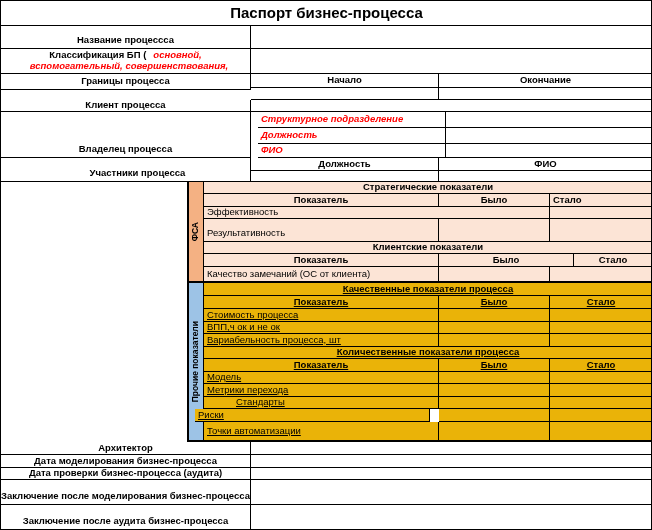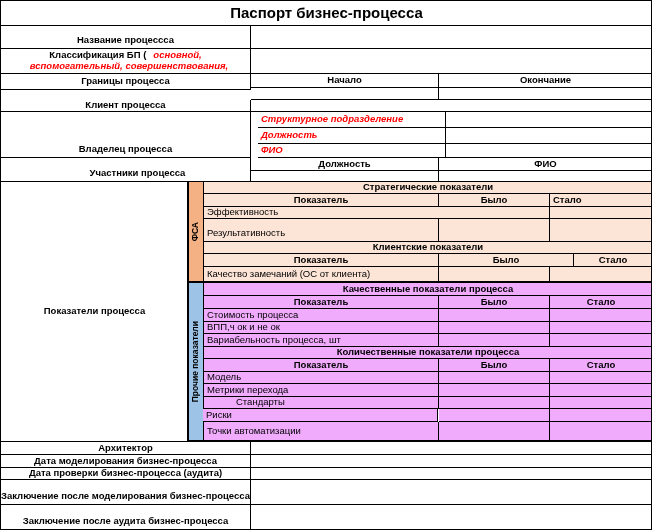--- a/index.html
+++ b/index.html
@@ -12,21 +12,21 @@
     position:absolute;box-sizing:border-box;
     border-right:1px solid #000;border-bottom:1px solid #000;
     display:flex;align-items:center;justify-content:center;
     font-size:9.5px;line-height:1.12;white-space:nowrap;
   }
   .b{font-weight:bold;}
   .vb{align-items:flex-end;padding-bottom:2px;}       
   .tl{justify-content:flex-start;padding-left:3px;text-align:left;}
   .red{color:#FF0000;font-weight:bold;font-style:italic;margin-left:7px;}
   .ob{background:#FCE4D6;}  
-  .bb{background:#f0abfc;}  
+  .bb{background:#eab308;text-decoration:underline;}  
   .otab{background:#F4B183;}
   .btab{background:#9DC3E6;}
   .rot{writing-mode:vertical-rl;transform:rotate(180deg);font-weight:bold;font-size:8.5px;white-space:nowrap;}
   .title{font-size:15px;font-weight:bold;}
   .line{position:absolute;background:#000;}
   .clswrap{text-align:center;width:100%;}
 </style>
 </head>
 <body>
 
@@ -61,21 +61,20 @@
   <div class="c" style="left:438px;top:127px;width:214px;height:16px;"></div>
   <div class="c red tl" style="left:250px;top:143px;width:188px;height:14px;">ФИО</div>
   <div class="c" style="left:438px;top:143px;width:214px;height:14px;"></div>
 
   <div class="c b vb" style="left:0;top:157px;width:250px;height:24px;padding-left:24px;">Участники процесса</div>
   <div class="c b" style="left:250px;top:157px;width:188px;height:13px;">Должность</div>
   <div class="c b" style="left:438px;top:157px;width:214px;height:13px;">ФИО</div>
   <div class="c" style="left:250px;top:170px;width:188px;height:11px;"></div>
   <div class="c" style="left:438px;top:170px;width:214px;height:11px;"></div>
 
-  <div class="c b" style="left:0;top:181px;width:188px;height:260px;">Показатели процесса</div>
 
   <div class="c otab" style="left:188px;top:181px;width:15px;height:101px;">
       <span class="rot">ФСА</span>
     </div>
   <div class="c btab" style="left:188px;top:282px;width:15px;height:159px;">
       <span class="rot">Прочие показатели</span>
     </div>
 
   <div class="c ob b" style="left:203px;top:181px;width:449px;height:12px;">Стратегические показатели</div>
   <div class="c ob b" style="left:203px;top:193px;width:235px;height:13px;">Показатель</div>
@@ -125,21 +124,21 @@
   <div class="c bb" style="left:549px;top:371px;width:103px;height:12px;"></div>
 
   <div class="c bb tl" style="left:203px;top:383px;width:235px;height:13px;">Метрики перехода</div>
   <div class="c bb" style="left:438px;top:383px;width:111px;height:13px;"></div>
   <div class="c bb" style="left:549px;top:383px;width:103px;height:13px;"></div>
 
   <div class="c bb tl" style="left:203px;top:396px;width:235px;height:12px;padding-left:32px;">Стандарты</div>
   <div class="c bb" style="left:438px;top:396px;width:111px;height:12px;"></div>
   <div class="c bb" style="left:549px;top:396px;width:103px;height:12px;"></div>
 
-  <div class="c bb tl" style="left:202px;top:408px;width:235px;height:13px;">Риски</div>
+  <div class="c bb tl" style="left:194px;top:408px;width:235px;height:13px;">Риски</div>
   <div class="c bb" style="left:438px;top:408px;width:111px;height:13px;"></div>
   <div class="c bb" style="left:549px;top:408px;width:103px;height:13px;"></div>
 
   <div class="c bb tl" style="left:203px;top:421px;width:235px;height:20px;">Точки автоматизации</div>
   <div class="c bb" style="left:438px;top:421px;width:111px;height:20px;"></div>
   <div class="c bb" style="left:549px;top:421px;width:103px;height:20px;"></div>
 
   <div class="c b" style="left:0;top:441px;width:250px;height:13px;">Архитектор</div>
   <div class="c" style="left:250px;top:441px;width:402px;height:13px;"></div>
 

